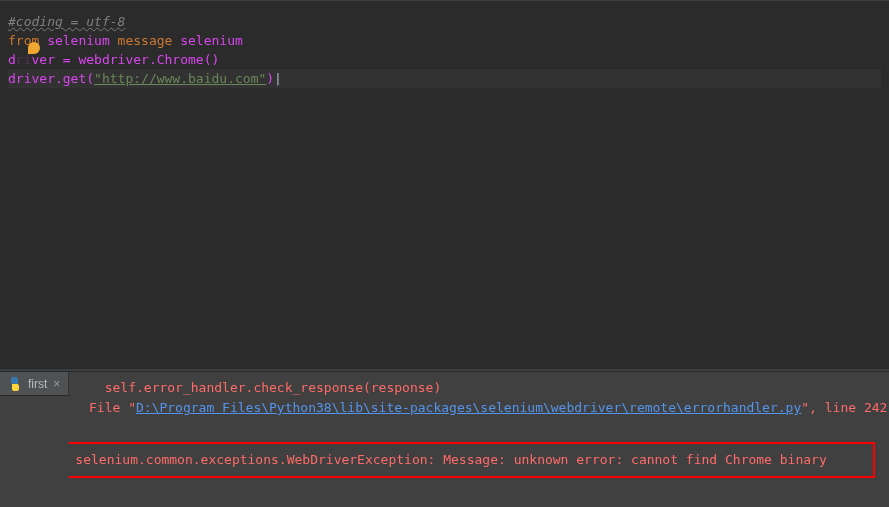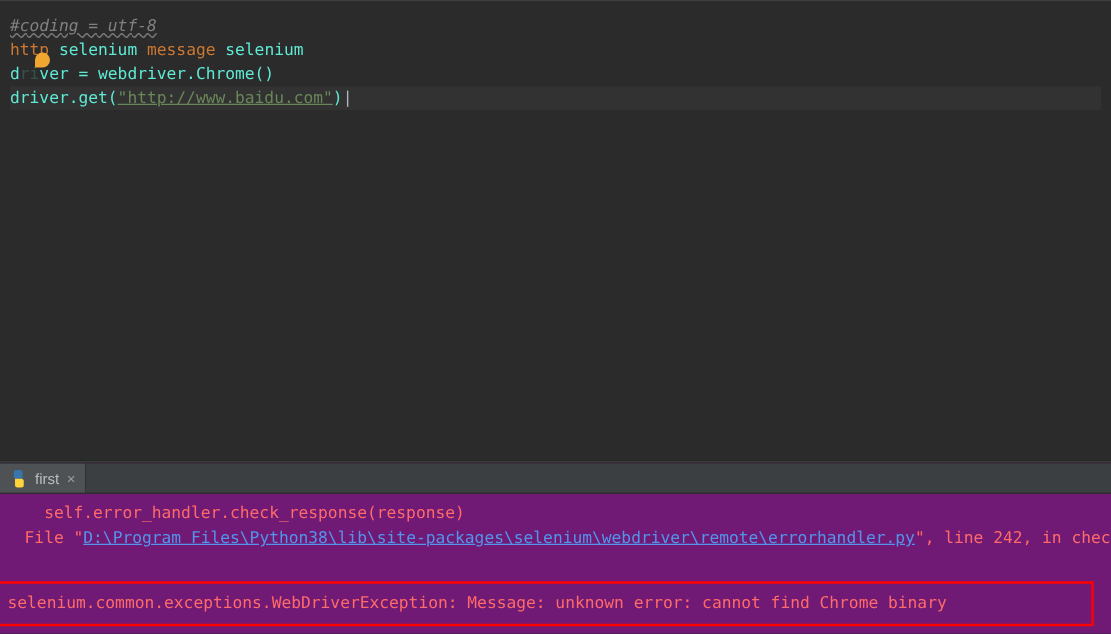--- a/index.html
+++ b/index.html
@@ -30,21 +30,21 @@
       white-space: pre;
       position: relative;
     }
     .editor-line.current {
       background: #323232;
     }
     .comment { color: #808080; font-style: italic; }
     .comment-underline { text-decoration: underline wavy #7a7a7a; text-decoration-thickness: 1px; }
     .keyword { color: #cc7832; }
     .url-string { color: #6a8759; text-decoration: underline; }
-    .ident { color: #5eead4; }
+    .ident { color: #d946ef; }
     .cursor-mark {
       color: #a9b7c6;
     }
     .bulb-icon {
       position: absolute;
       left: 28px;
       top: 41px;
       width: 12px;
       height: 12px;
       background: #f0a732;
@@ -53,23 +53,23 @@
     }
     .separator {
       height: 4px;
       background: #3c3f41;
       border-top: 1px solid #282828;
       border-bottom: 1px solid #282828;
       cursor: ns-resize;
     }
     .console-area {
       flex: 1;
-      background: #701a75;
+      background: #404040;
       display: flex;
-      flex-direction: column;
+      flex-direction: row;
     }
     .tab-bar {
       background: #3c3f41;
       display: flex;
       height: 24px;
       border-bottom: 1px solid #282828;
     }
     .tab {
       display: flex;
       align-items: center;
@@ -125,21 +125,21 @@
       margin: 4px 4px 0 -8px;
       padding: 6px 8px;
     }
   </style>
 </head>
 <body>
 
 <div class="editor-area">
   <div class="bulb-icon"></div>
   <div class="editor-line"><span class="comment comment-underline">#coding = utf-8</span></div>
-  <div class="editor-line"><span class="keyword">http</span><span class="ident"> selenium </span><span class="keyword">message</span><span class="ident"> selenium</span></div>
+  <div class="editor-line"><span class="keyword">from</span><span class="ident"> selenium </span><span class="keyword">message</span><span class="ident"> selenium</span></div>
   <div class="editor-line"><span class="ident">d</span><span class="ident" style="opacity:0.2">ri</span><span class="ident">ver = webdriver.Chrome()</span></div>
   <div class="editor-line current"><span class="ident">driver.get(</span><span class="url-string">"http://www.baidu.com"</span><span class="ident">)</span><span class="cursor-mark">|</span></div>
 </div>
 
 <div class="separator"></div>
 
 <div class="console-area">
   <div class="tab-bar">
     <div class="tab">
       <span class="python-icon"></span>

